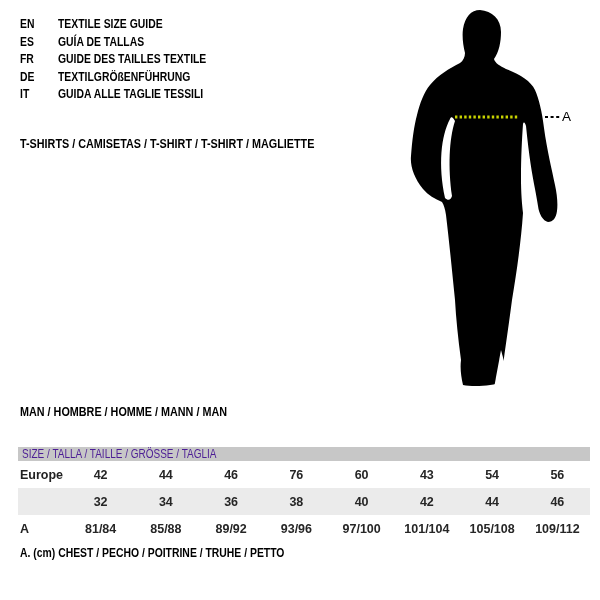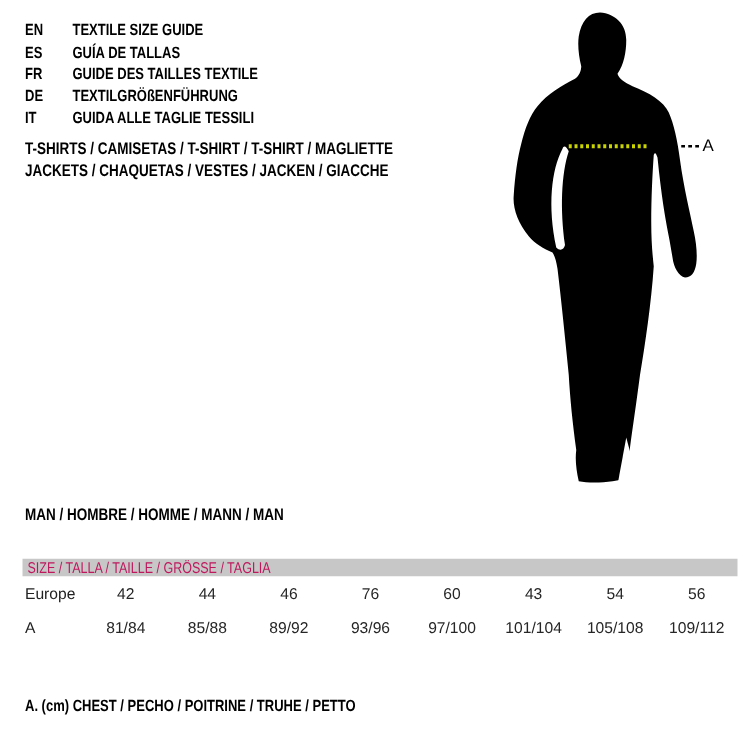--- a/index.html
+++ b/index.html
@@ -27,21 +27,21 @@
   .lang-code {
     position: absolute; left: 20px;
     font-size: 13px; font-weight: bold;
   }
   .lang-text {
     position: absolute; left: 58px;
     font-size: 13px; font-weight: bold;
   }
   
   .products { position: absolute; top: 110px; left: 20px; }
-  .product-line { height: 17.5px; line-height: 17.5px; font-size: 13.5px; font-weight: bold; }
+  .product-line { height: 17.5px; line-height: 17.5px; font-size: 13.5px; font-weight: bold; margin-top: 25px; }
   
   .figure { position: absolute; left: 405px; top: 8px; width: 170px; height: 390px; }
   .measure-label {
     position: absolute; left: 562px; top: 109px;
     font-size: 13.5px; font-weight: 400; line-height: 15px;
   }
   
   .section-title {
     position: absolute; left: 20px; top: 404px;
     font-size: 13.5px; font-weight: bold; line-height: 16px;
@@ -50,31 +50,31 @@
   .size-table {
     position: absolute; left: 18px; top: 447px;
     width: 572px;
     border-collapse: collapse;
     table-layout: fixed;
     font-size: 12.5px;
     color: #262626;
   }
   .size-table th {
     height: 14px; font-weight: normal; text-align: left;
-    padding: 0 0 0 4px; line-height: 14px; color: #be185d;
+    padding: 0 0 0 4px; line-height: 14px; color: #4c1d95;
   }
   .size-table td {
     height: 27px; text-align: center; line-height: 16px;
-    padding: 0; font-weight: normal;
+    padding: 0; font-weight: bold;
   }
   .size-table td.row-label { text-align: left; padding-left: 2px; color: #222222; }
   
   .footnote {
     position: absolute; left: 20px; top: 545px;
-    font-size: 13px; font-weight: bold; line-height: 15px; margin-top: 12px;
+    font-size: 13px; font-weight: bold; line-height: 15px;
   }
 </style>
 </head>
 <body>
 
 <div class="screen">
 
   <div class="lang-list">
     <div class="lang-row">
       <span class="lang-code cond">EN</span>
@@ -94,23 +94,20 @@
     </div>
     <div class="lang-row">
       <span class="lang-code cond">IT</span>
       <span class="lang-text cond">GUIDA ALLE TAGLIE TESSILI</span>
     </div>
   </div>
 
   <div class="products">
     <div class="product-line">
       <span class="cond">T-SHIRTS / CAMISETAS / T-SHIRT / T-SHIRT / MAGLIETTE</span>
-    </div>
-    <div class="product-line">
-      <span class="cond">JACKETS / CHAQUETAS / VESTES / JACKEN / GIACCHE</span>
     </div>
   </div>
 
   <div class="figure">
     <svg width="170" height="390" viewBox="0 0 170 390">
       <path d="M 75 2
            C 87 3 96 11 96 24
            C 96 34 94 44 89 51
            C 90 55 95 58 101 61
            C 114 66 126 73 130 82
@@ -178,20 +175,31 @@
       <td class="row-label">Europe</td>
       <td>42</td>
       <td>44</td>
       <td>46</td>
       <td>76</td>
       <td>60</td>
       <td>43</td>
       <td>54</td>
       <td>56</td>
     </tr>
+    <tr bgcolor="#ebebeb">
+      <td class="row-label"></td>
+      <td>32</td>
+      <td>34</td>
+      <td>36</td>
+      <td>38</td>
+      <td>40</td>
+      <td>42</td>
+      <td>44</td>
+      <td>46</td>
+    </tr>
     <tr>
       <td class="row-label">A</td>
       <td>81/84</td>
       <td>85/88</td>
       <td>89/92</td>
       <td>93/96</td>
       <td>97/100</td>
       <td>101/104</td>
       <td>105/108</td>
       <td>109/112</td>

